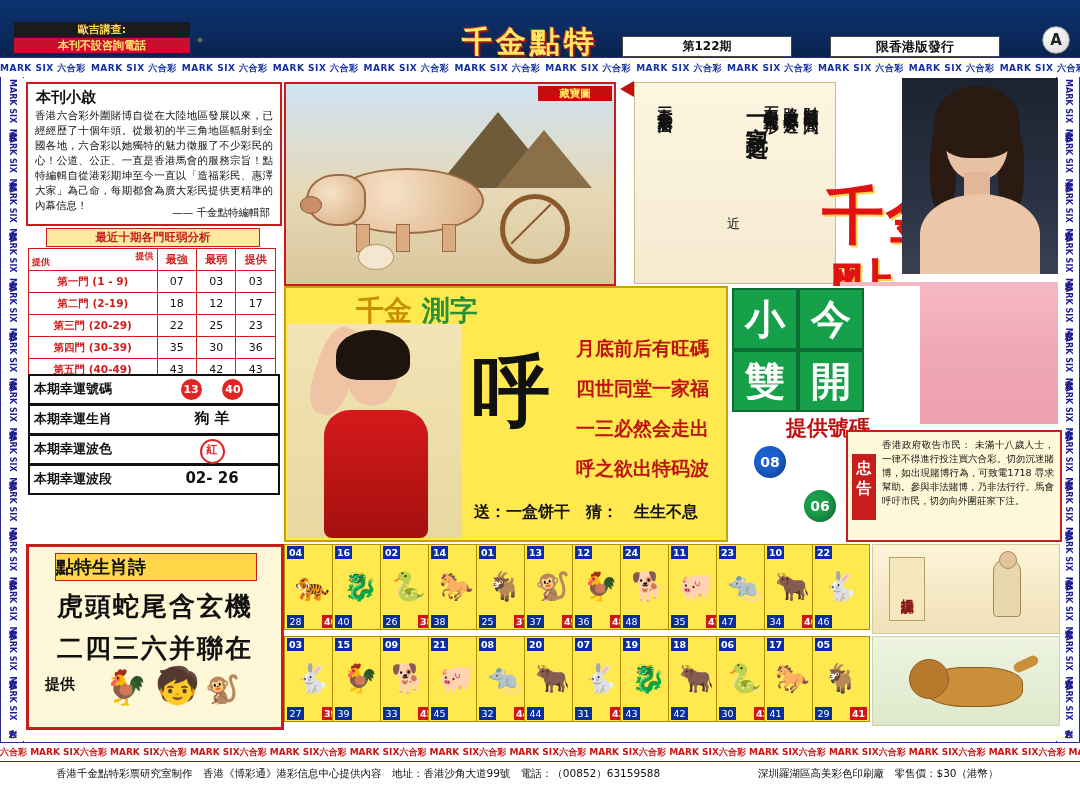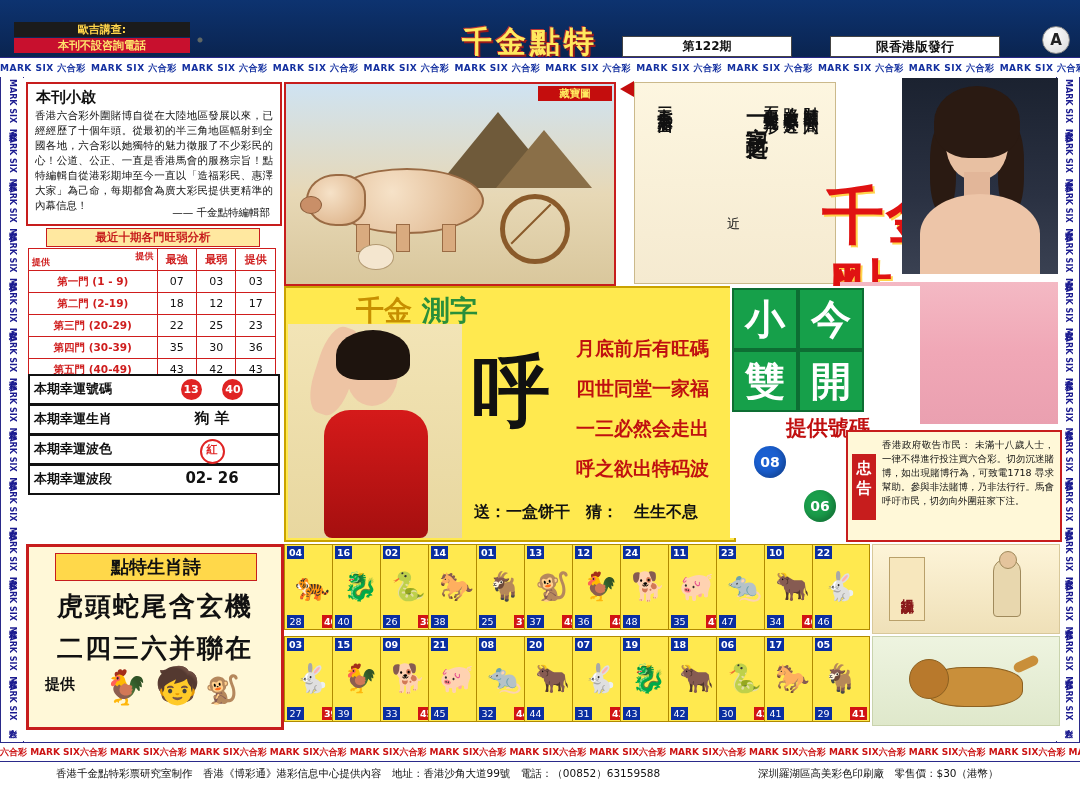--- a/index.html
+++ b/index.html
@@ -155,21 +155,21 @@
   .ball.hollow-red{background:#fff;border:2px solid #e02424;color:#e02424;line-height:17px;}
 
   
   .poem{
     position:absolute;left:4px;top:466px;width:252px;height:180px;
     border:3px solid #c71d1d;background:#fff8d8;
   }
   .poem-title{
     position:absolute;left:26px;top:6px;width:200px;height:26px;
     background:#ffd84a;border:1px solid #c71d1d;color:#111;
-    font-size:18px;font-weight:bold;text-align:center;line-height:26px;
+    font-size:18px;font-weight:bold;line-height:26px;
     font-family:"DejaVu Serif","Liberation Serif",serif;
   }
   .poem-l1,.poem-l2{
     position:absolute;left:0;width:252px;text-align:center;
     font-family:"DejaVu Serif","Liberation Serif",serif;
     font-size:26px;font-weight:bold;color:#111;letter-spacing:2px;
   }
   .poem-l1{top:42px;}
   .poem-l2{top:84px;}
   .poem-provide{
@@ -273,21 +273,21 @@
 
   
   .pinkpanel{
     position:absolute;left:818px;top:204px;width:218px;height:142px;
     background:linear-gradient(180deg,#f4b9c4 0%,#f0a7b6 50%,#eaa0b0 100%);
   }
 
   
   .cezi{
     position:absolute;left:262px;top:208px;width:440px;height:252px;
-    background:#ffe94f;border:2px solid #c9a200;overflow:hidden;padding-left:8px;
+    background:#ffe94f;border:2px solid #c9a200;overflow:hidden;
   }
   .cezi .hdr{
     position:absolute;left:70px;top:4px;font-family:"DejaVu Serif","Liberation Serif",serif;
     font-size:28px;font-weight:bold;
   }
   .cezi .hdr .y{color:#c78f00;}
   .cezi .hdr .g{color:#2a8f3a;}
   .cezi .woman{
     position:absolute;left:2px;top:36px;width:174px;height:214px;
     background:linear-gradient(180deg,#f2e4b6 0%,#e8d79f 100%);overflow:hidden;

